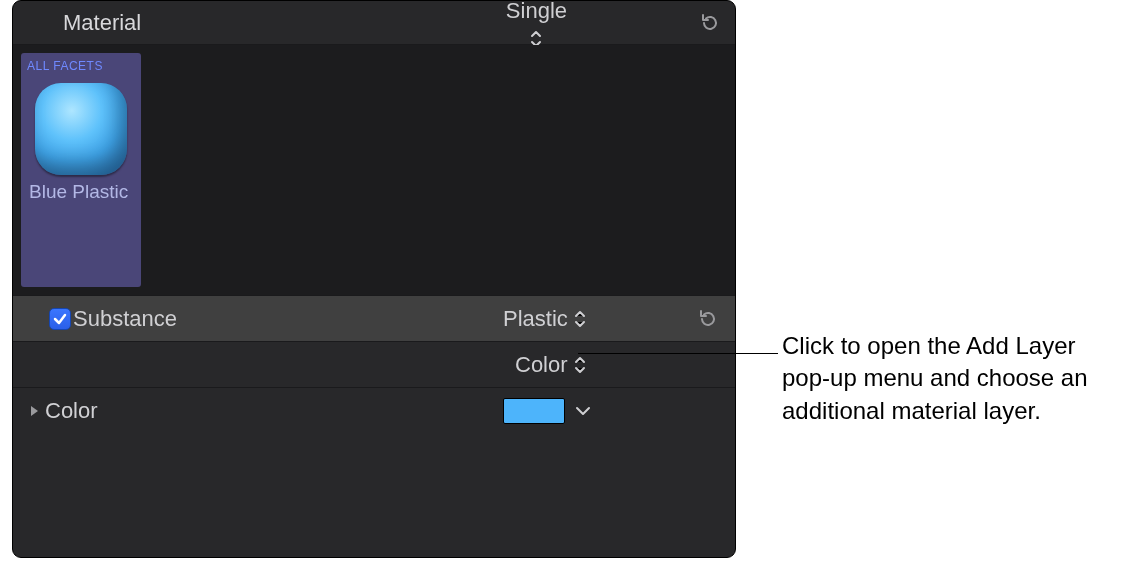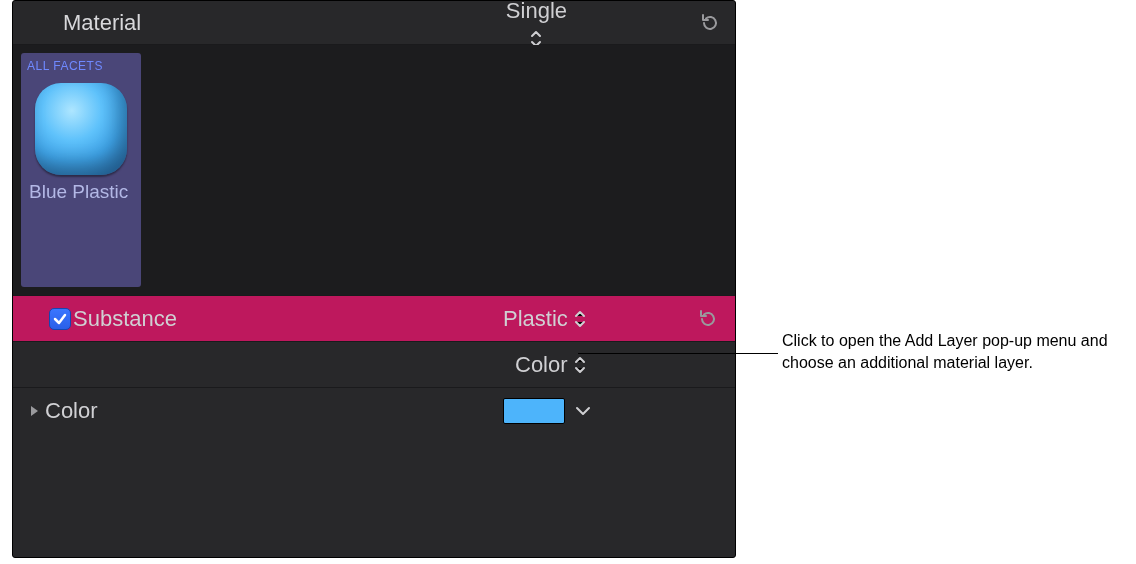--- a/index.html
+++ b/index.html
@@ -18,21 +18,21 @@
     height: 564px;
   }
   .panel {
     position: absolute;
     left: 12px;
     top: 0;
     width: 724px;
     height: 558px;
     background: #28282a;
     border: 1px solid #000;
-    border-radius: 3px;
+    border-radius: 9px;
     display: flex;
     flex-direction: column;
   }
   .header-row {
     height: 44px;
     display: flex;
     align-items: center;
     border-bottom: 1px solid #1a1a1c;
     padding: 0 14px;
   }
@@ -86,21 +86,21 @@
     padding: 0 2px;
   }
   .param-row {
     height: 46px;
     display:flex;
     align-items:center;
     padding: 0 14px 0 10px;
     border-top: 1px solid #1a1a1c;
     position: relative;
   }
-  .param-row.darker { background:#be185d; }
+  .param-row.darker { background:#404040; }
   .param-row .disc {
     width: 22px;
     display:inline-flex;
     justify-content:center;
     color:#9a9a9d;
   }
   .param-row .chk {
     width: 30px;
     display:inline-flex;
     justify-content:center;
@@ -142,21 +142,21 @@
     border-radius:2px;
   }
 
   
   .callout {
     position:absolute;
     left: 782px;
     top: 330px;
     width: 340px;
     color:#000;
-    font-size: 16px;
+    font-size: 24px;
     line-height: 1.35;
   }
   .callout-line {
     position:absolute;
     left: 578px;
     top: 353px;
     width: 200px;
     border-top: 1.5px solid #000;
   }
   svg.icon { display:block; }

